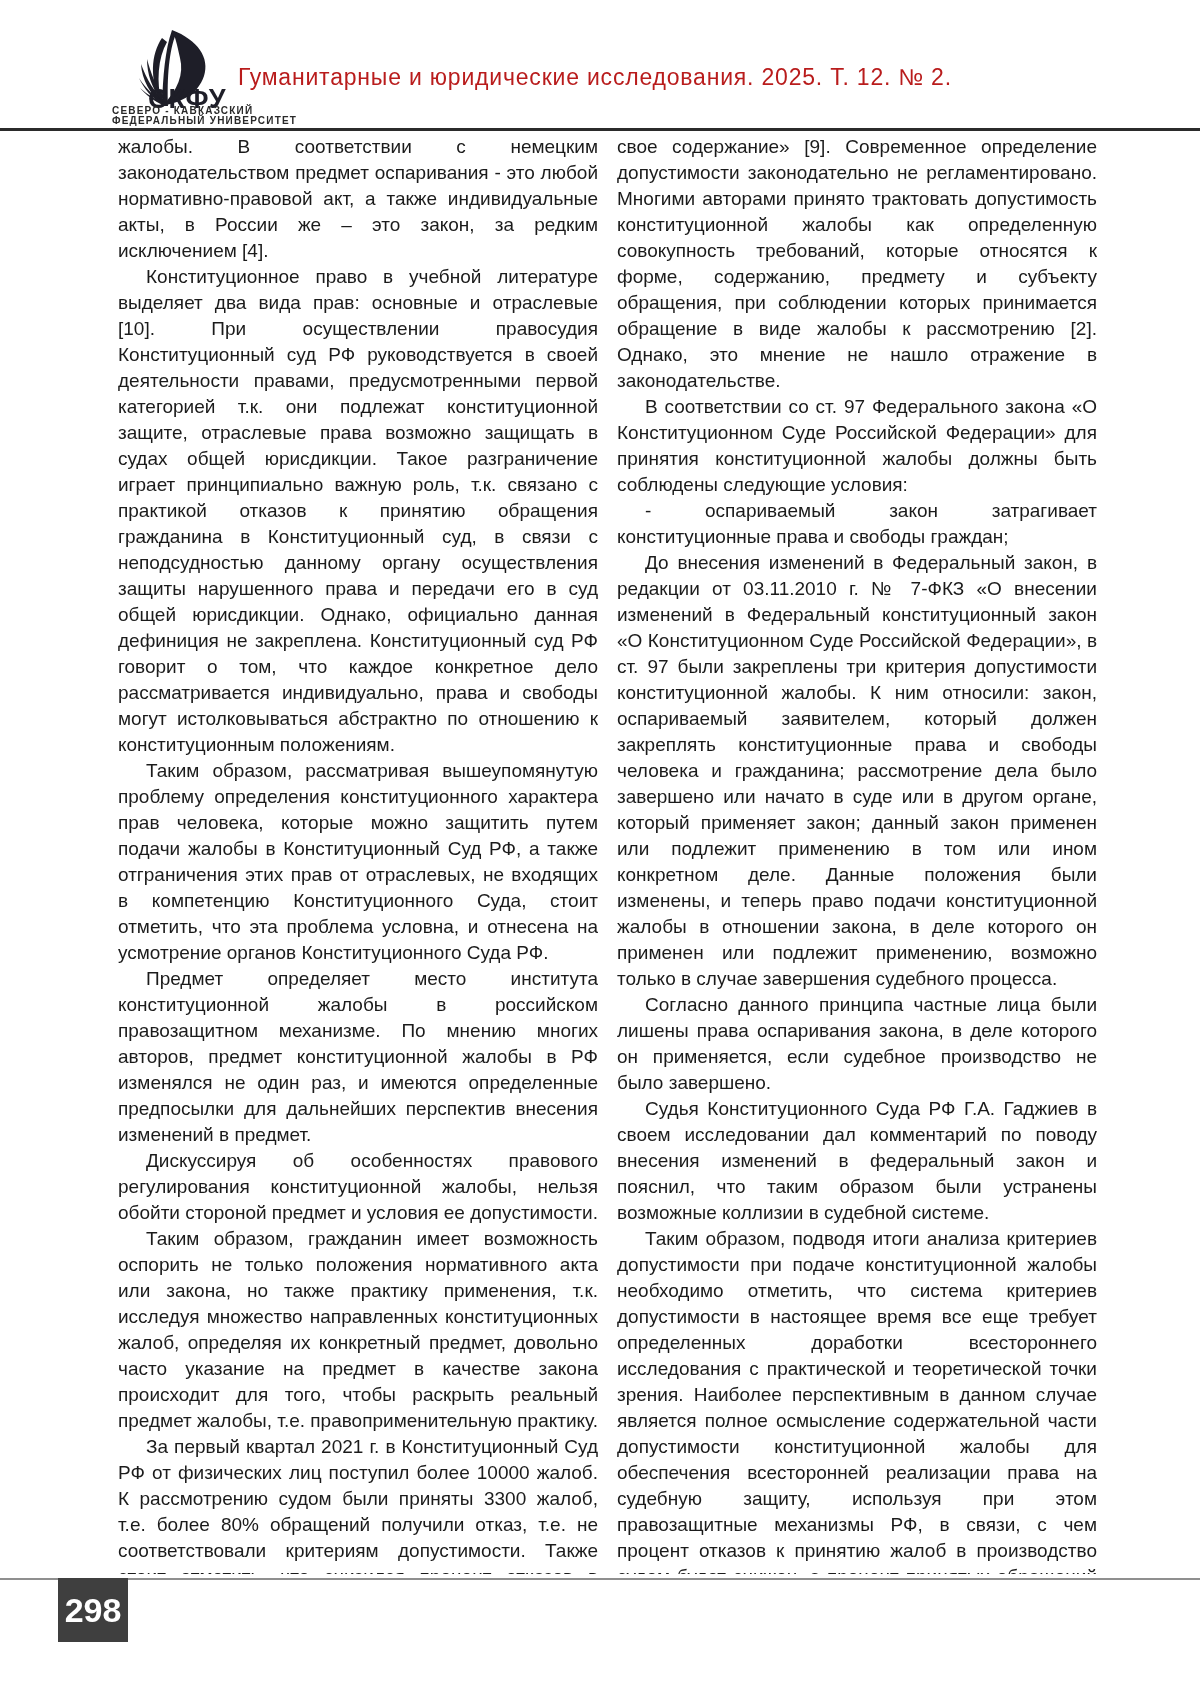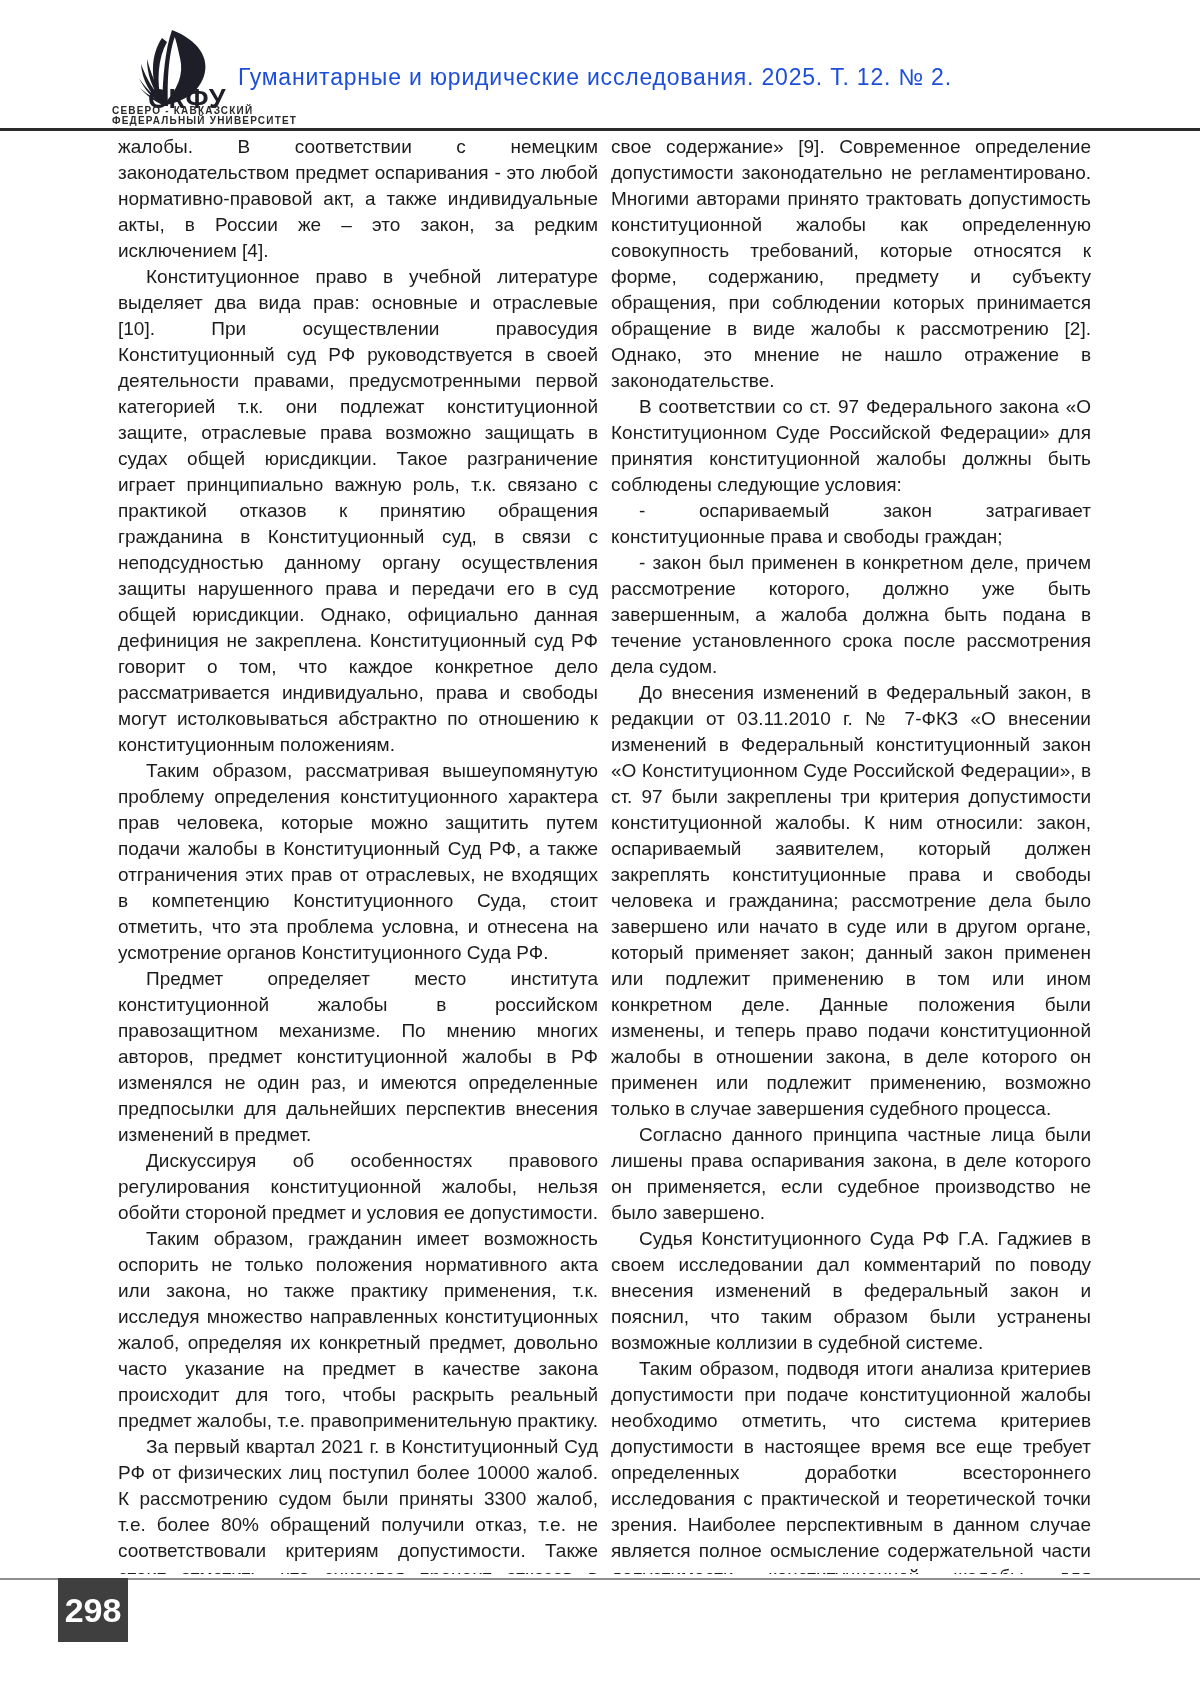--- a/index.html
+++ b/index.html
@@ -54,36 +54,36 @@
     letter-spacing: 1.2px;
     color: #2a2a2a;
     line-height: 10px;
     white-space: nowrap;
   }
   .journal-title {
     position: absolute;
     left: 238px; top: 64px;
     font-size: 23px;
     letter-spacing: 0.8px;
-    color: #1d4ed8;
+    color: #b91c1c;
     white-space: nowrap;
   }
   .header-rule {
     position: absolute;
     left: 0; top: 128px;
     width: 1200px; height: 3px;
     background: #2b2b2b;
   }
   
   .columns {
     position: absolute;
     left: 118px; top: 134px;
     width: 980px; height: 1440px;
     display: flex;
-    gap: 13px;
+    gap: 19px;
     overflow: hidden;
   }
   .col {
     width: 480px;
     height: 100%;
     overflow: hidden;
     text-align: justify;
     font-size: 19px;
     line-height: 26px;
     color: #1b1b1b;
@@ -154,21 +154,20 @@
       <p>Предмет определяет место института конституционной жалобы в российском правозащитном механизме. По мнению многих авторов, предмет конституционной жалобы в РФ изменялся не один раз, и имеются определенные предпосылки для дальнейших перспектив внесения изменений в предмет.</p>
       <p>Дискуссируя об особенностях правового регулирования конституционной жалобы, нельзя обойти стороной предмет и условия ее допустимости.</p>
       <p>Таким образом, гражданин имеет возможность оспорить не только положения нормативного акта или закона, но также практику применения, т.к. исследуя множество направленных конституционных жалоб, определяя их конкретный предмет, довольно часто указание на предмет в качестве закона происходит для того, чтобы раскрыть реальный предмет жалобы, т.е. правоприменительную практику.</p>
       <p>За первый квартал 2021 г. в Конституционный Суд РФ от физических лиц поступил более 10000 жалоб. К рассмотрению судом были приняты 3300 жалоб, т.е. более 80% обращений получили отказ, т.е. не соответствовали критериям допустимости. Также стоит отметить, что снизился процент отказов в принятии жалоб по основанию неподведомственности обращений в Конституционный Суд.</p>
 
     </div>
     <div class="col">
       <p class="continuation">свое содержание» [9]. Современное определение допустимости законодательно не регламентировано. Многими авторами принято трактовать допустимость конституционной жалобы как определенную совокупность требований, которые относятся к форме, содержанию, предмету и субъекту обращения, при соблюдении которых принимается обращение в виде жалобы к рассмотрению [2]. Однако, это мнение не нашло отражение в законодательстве.</p>
       <p>В соответствии со ст. 97 Федерального закона «О Конституционном Суде Российской Федерации» для принятия конституционной жалобы должны быть соблюдены следующие условия:</p>
       <p>- оспариваемый закон затрагивает конституционные права и свободы граждан;</p>
-      <p>- закон был применен в конкретном деле, причем рассмотрение которого, должно уже быть завершенным, а жалоба должна быть подана в течение установленного срока после рассмотрения дела судом.</p>
       <p>До внесения изменений в Федеральный закон, в редакции от 03.11.2010 г. № 7-ФКЗ «О внесении изменений в Федеральный конституционный закон «О Конституционном Суде Российской Федерации», в ст. 97 были закреплены три критерия допустимости конституционной жалобы. К ним относили: закон, оспариваемый заявителем, который должен закреплять конституционные права и свободы человека и гражданина; рассмотрение дела было завершено или начато в суде или в другом органе, который применяет закон; данный закон применен или подлежит применению в том или ином конкретном деле. Данные положения были изменены, и теперь право подачи конституционной жалобы в отношении закона, в деле которого он применен или подлежит применению, возможно только в случае завершения судебного процесса.</p>
       <p>Согласно данного принципа частные лица были лишены права оспаривания закона, в деле которого он применяется, если судебное производство не было завершено.</p>
       <p>Судья Конституционного Суда РФ Г.А. Гаджиев в своем исследовании дал комментарий по поводу внесения изменений в федеральный закон и пояснил, что таким образом были устранены возможные коллизии в судебной системе.</p>
       <p>Таким образом, подводя итоги анализа критериев допустимости при подаче конституционной жалобы необходимо отметить, что система критериев допустимости в настоящее время все еще требует определенных доработки всестороннего исследования с практической и теоретической точки зрения. Наиболее перспективным в данном случае является полное осмысление содержательной части допустимости конституционной жалобы для обеспечения всесторонней реализации права на судебную защиту, используя при этом правозащитные механизмы РФ, в связи, с чем процент отказов к принятию жалоб в производство судом будет снижен, а процент принятых обращений к рассмотрению увеличен в разы.</p>
 
     </div>
   </div>
 
   <div class="footer-rule"></div>
   <div class="page-number-box">298</div>

